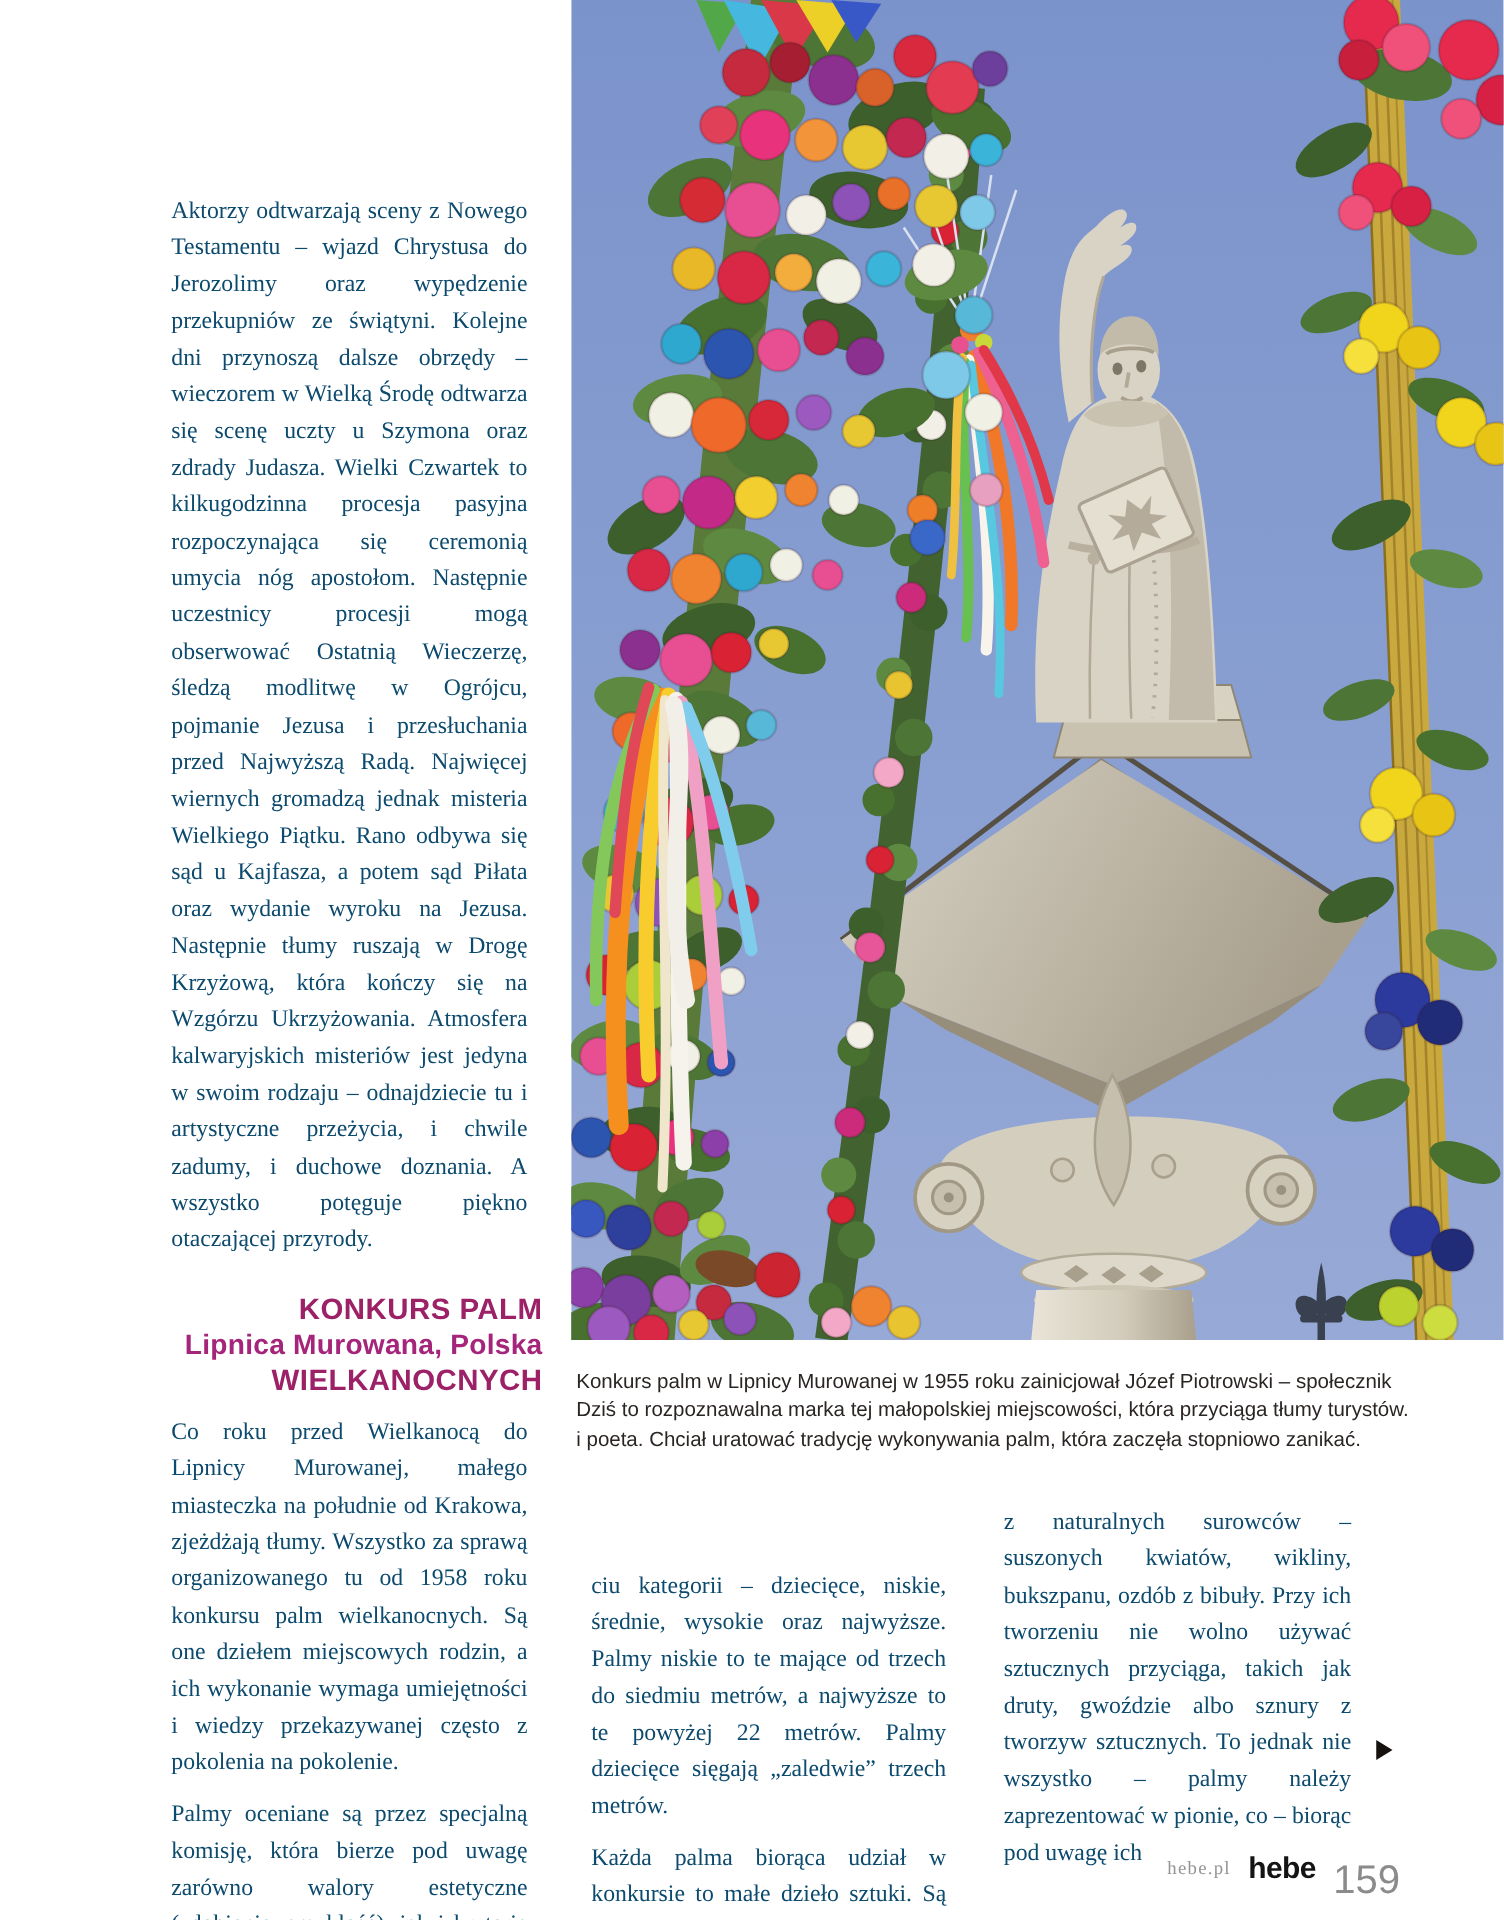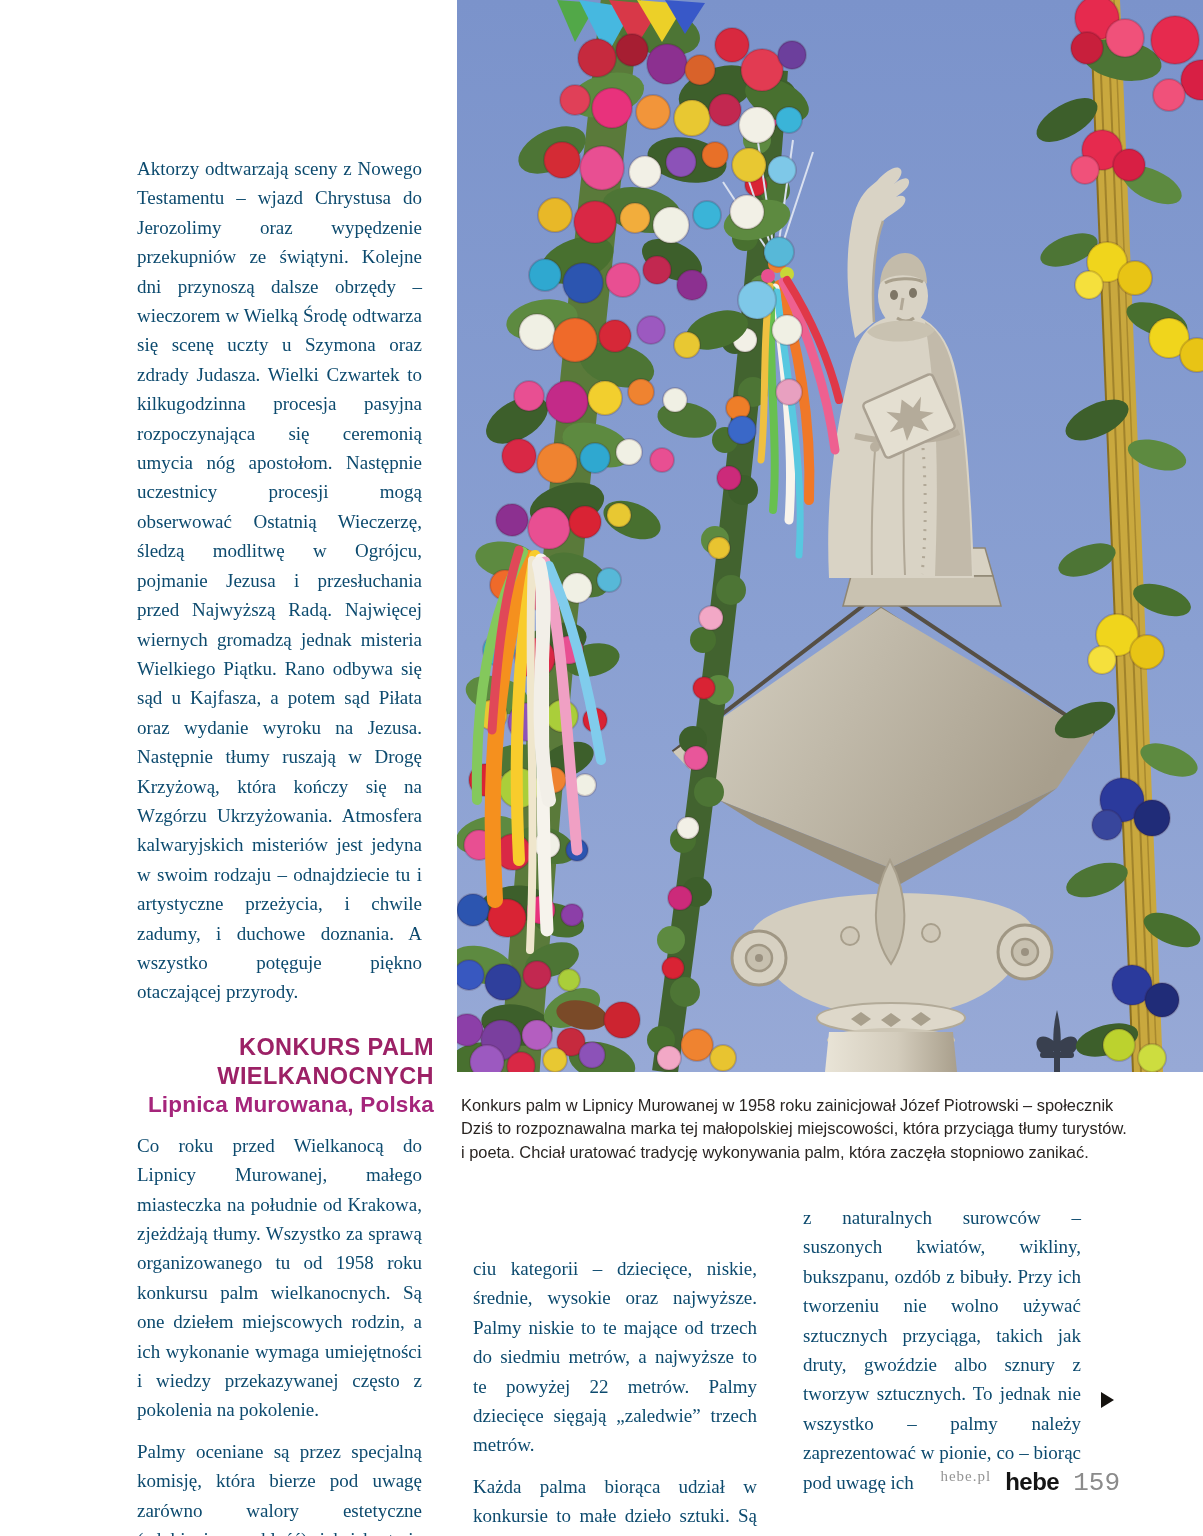--- a/index.html
+++ b/index.html
@@ -31,42 +31,42 @@
 
   
   .col2{position:absolute;left:461px;top:1242px;width:308px;}
   .col3{position:absolute;left:791px;top:1191px;width:302px;}
 
   .arrow{position:absolute;left:1101px;top:1392px;width:0;height:0;
          border-left:13px solid #15120f;border-top:8px solid transparent;border-bottom:8px solid transparent;}
 
   
   .footer{position:absolute;left:860px;top:1468px;width:260px;display:flex;
-          justify-content:flex-end;align-items:flex-start;gap:14px;}
+          justify-content:flex-end;align-items:center;gap:14px;}
   .site{font-family:"Liberation Serif",serif;font-size:15px;color:#949494;letter-spacing:1px;}
   .logo{font-family:"Liberation Sans",sans-serif;font-weight:bold;font-size:24px;color:#141414;letter-spacing:-.5px;}
-  .pnum{font-family:Liberation Mono, monospace;font-size:26px;color:var(--page-number-gray);}
+  .pnum{font-family:Liberation Sans, sans-serif;font-size:32px;color:var(--page-number-gray);margin-top:17px;}
 
   
   .f{stroke:rgba(55,22,40,.18);stroke-width:2px;}
   .lv1{fill:#3d5f2b}.lv2{fill:#4d7535}.lv3{fill:#5d8a40}.lv4{fill:#48702f}
   .rib{fill:none;stroke-linecap:round;}
   .stone{fill:#d9d3c5}.stoneM{fill:#c9c2b1}
 </style>
 </head>
 <body>
 
 <div class="page">
 
   <section class="col1">
     <p class="body-text">Aktorzy odtwarzają sceny z Nowego Testamentu – wjazd Chrystusa do Jerozolimy oraz wypędzenie przekupniów ze świątyni. Kolejne dni przynoszą dalsze obrzędy – wieczorem w Wielką Środę odtwarza się scenę uczty u Szymona oraz zdrady Judasza. Wielki Czwartek to kilkugodzinna procesja pasyjna rozpoczynająca się ceremonią umycia nóg apostołom. Następnie uczestnicy procesji mogą obserwować Ostatnią Wieczerzę, śledzą modlitwę w Ogrójcu, pojmanie Jezusa i przesłuchania przed Najwyższą Radą. Najwięcej wiernych gromadzą jednak misteria Wielkiego Piątku. Rano odbywa się sąd u Kajfasza, a potem sąd Piłata oraz wydanie wyroku na Jezusa. Następnie tłumy ruszają w Drogę Krzyżową, która kończy się na Wzgórzu Ukrzyżowania. Atmosfera kalwaryjskich misteriów jest jedyna w swoim rodzaju – odnajdziecie tu i artystyczne przeżycia, i chwile zadumy, i duchowe doznania. A wszystko potęguje piękno otaczającej przyrody.</p>
     <div class="heading">
       <div class="hl">KONKURS PALM</div>
+      <div class="hl hl3">Lipnica Murowana, Polska</div>
       <div class="hl">WIELKANOCNYCH</div>
-      <div class="hl hl3">Lipnica Murowana, Polska</div>
     </div>
     <p class="body-text">Co roku przed Wielkanocą do Lipnicy Murowanej, małego miasteczka na południe od Krakowa, zjeżdżają tłumy. Wszystko za sprawą organizowanego tu od 1958 roku konkursu palm wielkanocnych. Są one dziełem miejscowych rodzin, a ich wykonanie wymaga umiejętności i wiedzy przekazywanej często z pokolenia na pokolenie.</p>
     <p class="body-text">Palmy oceniane są przez specjalną komisję, która bierze pod uwagę zarówno walory estetyczne (zdobienie, smukłość), jak i kryteria bardziej techniczne, takie jak wiązanie. Ważna też jest ich wysokość. To w zależności od niej palmy są przydzielane do jednej z pię-</p>
   </section>
 
   <figure class="photo">
     <svg viewBox="0 0 746 1072" width="746" height="1072" role="img">
       <defs>
         <linearGradient id="sky" x1="0" y1="0" x2="0" y2="1">
           <stop offset="0" stop-color="#7b93cb"></stop>
@@ -426,21 +426,21 @@
           <circle class="f" cx="675" cy="985" r="20" fill="#2b3a9c"></circle>
             <circle class="f" cx="705" cy="1000" r="17" fill="#202c78"></circle>
           <circle class="f" cx="662" cy="1045" r="16" fill="#bcd22e"></circle>
             <circle class="f" cx="695" cy="1058" r="14" fill="#cddd3f"></circle>
         </g>
       </g>
     </svg>
   </figure>
 
   <div class="caption">
-    <div>Konkurs palm w Lipnicy Murowanej w 1958 roku zainicjował Józef Piotrowski – społecznik</div>
+    <div>Konkurs palm w Lipnicy Murowanej w 1955 roku zainicjował Józef Piotrowski – społecznik</div>
     <div>Dziś to rozpoznawalna marka tej małopolskiej miejscowości, która przyciąga tłumy turystów.</div>
     <div>i poeta. Chciał uratować tradycję wykonywania palm, która zaczęła stopniowo zanikać.</div>
   </div>
 
   <section class="col2">
     <p class="body-text">ciu kategorii – dziecięce, niskie, średnie, wysokie oraz najwyższe. Palmy niskie to te mające od trzech do siedmiu metrów, a najwyższe to te powyżej 22 metrów. Palmy dziecięce sięgają „zaledwie” trzech metrów.</p>
     <p class="body-text">Każda palma biorąca udział w konkursie to małe dzieło sztuki. Są wykonane</p>
   </section>
   <section class="col3">
     <p class="body-text">z naturalnych surowców – suszonych kwiatów, wikliny, bukszpanu, ozdób z bibuły. Przy ich tworzeniu nie wolno używać sztucznych przyciąga, takich jak druty, gwoździe albo sznury z tworzyw sztucznych. To jednak nie wszystko – palmy należy zaprezentować w pionie, co – biorąc pod uwagę ich</p>

